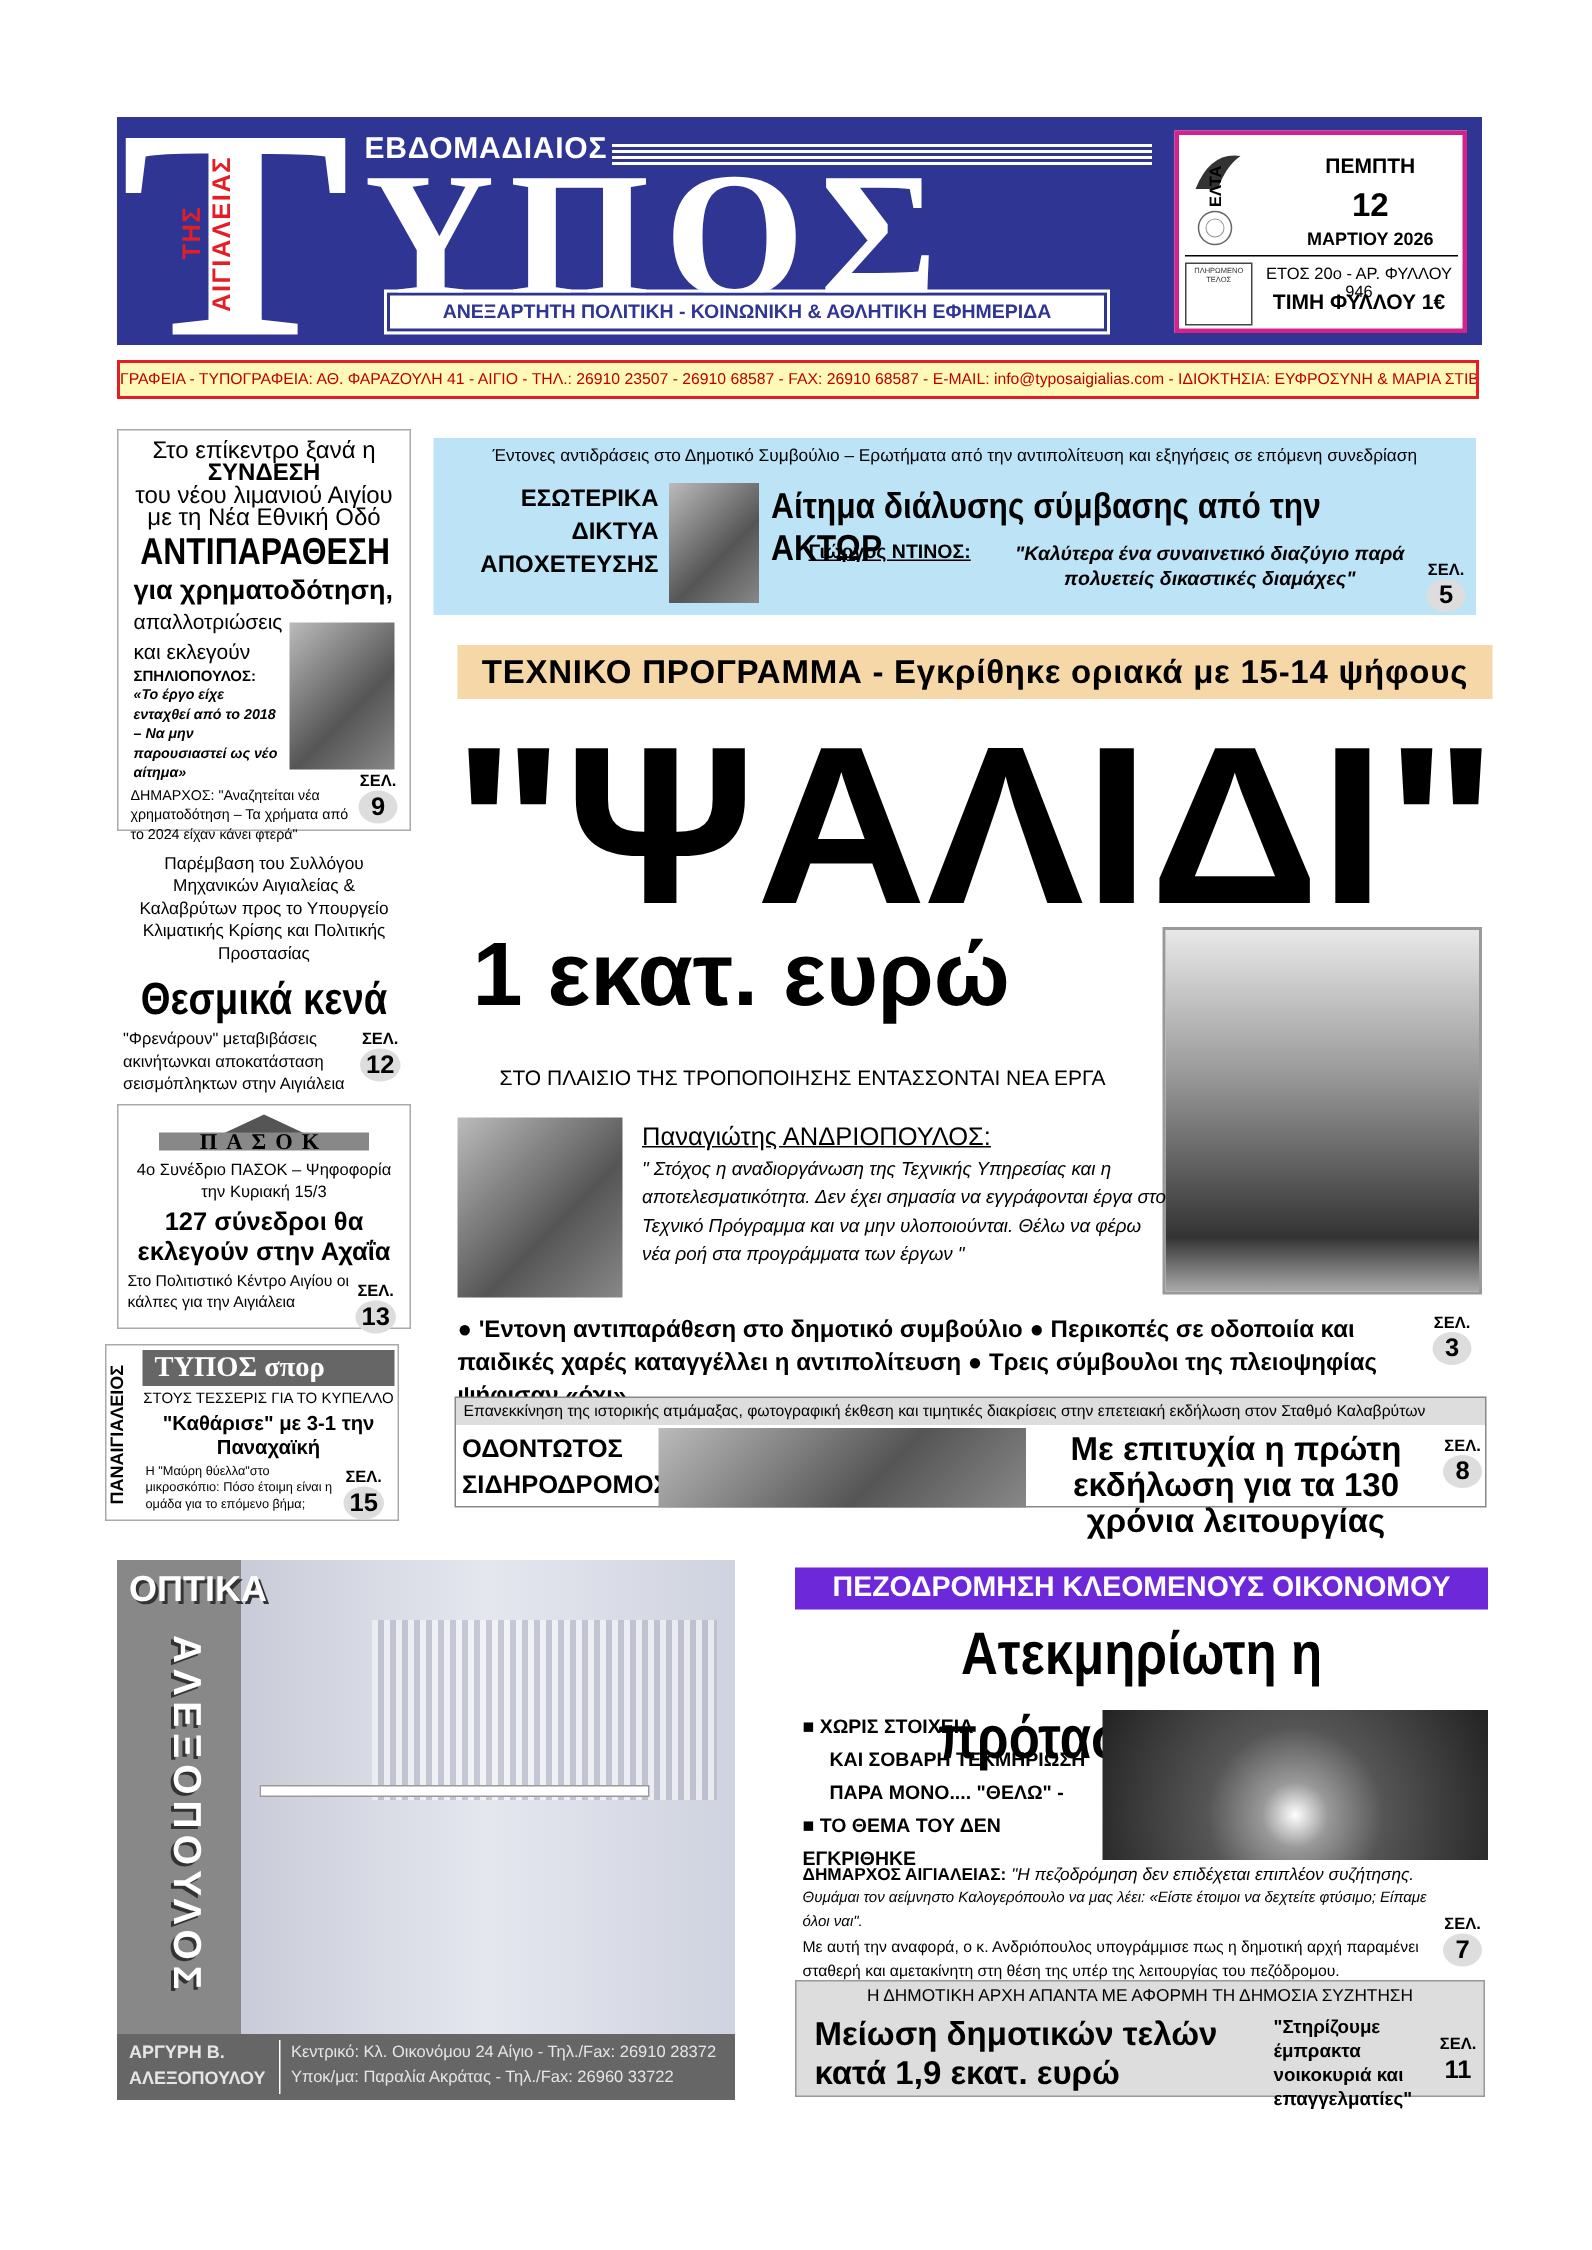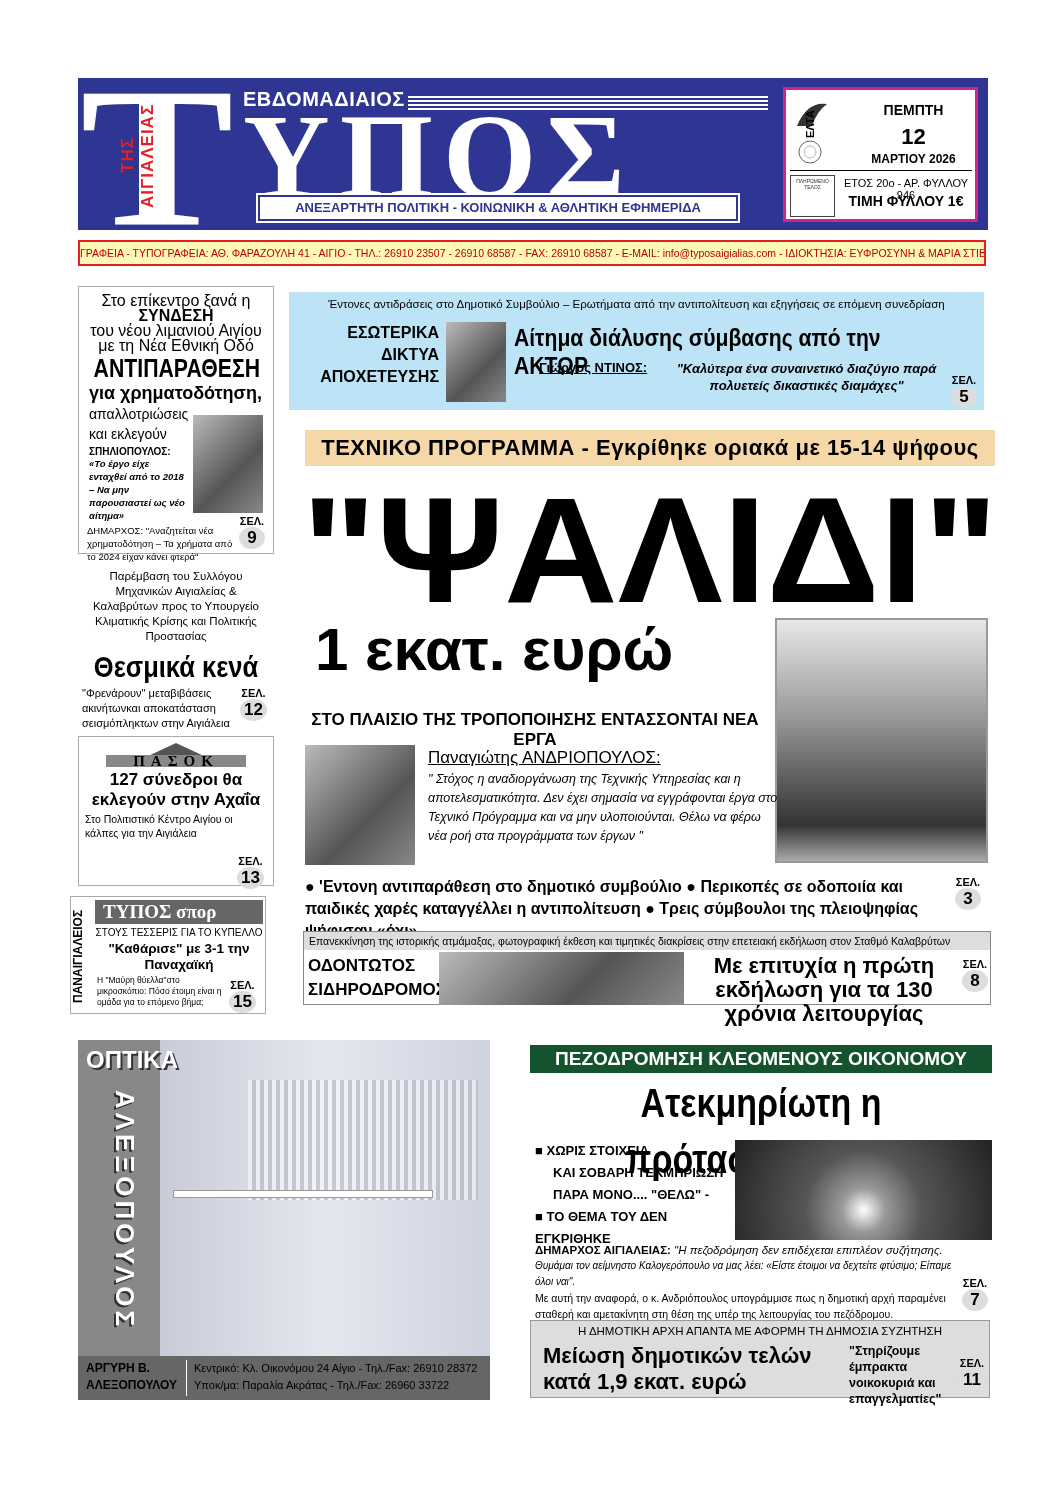--- a/index.html
+++ b/index.html
@@ -34,35 +34,35 @@
 .photo{background:linear-gradient(135deg,#bbb,#555 60%,#888)}
 #lc2{left:78px;top:565px;width:196px;height:168px}
 #lc3{left:78px;top:736px;width:196px;height:150px}
 #lc4{left:70px;top:896px;width:196px;height:118px}
 
 #bluebox{left:289px;top:292px;width:695px;height:118px;background:#bde3f7}
 
 #tanbar{left:305px;top:430px;width:690px;height:36px;background:#f6d8a8;font-weight:bold;font-size:22px;line-height:36px;text-align:center;letter-spacing:0.5px}
 #psalidi{left:300px;top:475px;width:700px;text-align:center;font-family:"Liberation Sans Narrow","Liberation Sans",sans-serif;font-weight:bold;font-size:150px;line-height:150px;transform:scaleX(1.05)}
 #million{left:305px;top:615px;width:460px;font-weight:bold;font-size:60px;line-height:70px;text-align:left;padding-left:10px}
-#insert{left:305px;top:710px;width:460px;font-size:17px;font-weight:bold;text-align:center}
+#insert{left:305px;top:710px;width:460px;font-size:14px;font-weight:normal;text-align:center}
 #paverphoto{left:775px;top:618px;width:213px;height:245px;border:2px solid #999;background:linear-gradient(180deg,#e8e8e8 0%,#999 40%,#555 70%,#333 85%,#aaa 100%)}
 #andr-photo{left:305px;top:745px;width:110px;height:120px}
 #andr-name{left:428px;top:748px;font-size:17px;text-decoration:underline}
 #andr-quote{left:428px;top:770px;width:350px;font-size:12.5px;font-style:italic;line-height:19px}
 #bullets{left:305px;top:876px;width:650px;font-weight:bold;font-size:16px;line-height:22px}
 #sel3{left:955px;top:876px}
 
 #odon{left:303px;top:931px;width:688px;height:74px;border:1px solid #888}
 
 #optika{left:78px;top:1040px;width:412px;height:360px;background:linear-gradient(90deg,#888 0 20%,#c9ccd8 20%,#e5e7ef 60%,#cfd3df 100%)}
-#optika-foot{left:0;top:316px;width:412px;height:44px;background:#666;color:#000000}
+#optika-foot{left:0;top:316px;width:412px;height:44px;background:#666;color:#e5e5e5}
 
 #pezo{left:530px;top:1045px;width:462px}
-#pezo-head{left:0;top:0;width:462px;height:28px;background:#14532d;color:#fff;font-weight:bold;font-size:19px;line-height:28px;text-align:center}
+#pezo-head{left:0;top:0;width:462px;height:28px;background:#6d28d9;color:#fff;font-weight:bold;font-size:19px;line-height:28px;text-align:center}
 #pezo-title{left:0;top:30px;width:462px;text-align:center;font-weight:bold;font-size:40px;line-height:56px;transform:scaleX(0.85)}
 #pezo-list{left:5px;top:95px;width:200px;font-weight:bold;font-size:13px;line-height:22px}
 #pezo-photo{left:205px;top:95px;width:257px;height:100px;background:radial-gradient(circle at 50% 70%,#fff 0,#999 15%,#555 40%,#222 100%)}
 #pezo-text{left:5px;top:197px;width:430px;font-size:11.5px;line-height:16px}
 #fees{left:530px;top:1320px;width:460px;height:78px;background:#ddd;border:1px solid #999}
 </style>
 </head>
 <body>
 
 <div id="masthead" class="abs">
@@ -119,20 +119,21 @@
 </div>
 
 <div id="lc3" class="abs box">
   <div class="center" style="margin-top:4px">
     <svg width="160" height="28" viewBox="0 0 160 28">
       <path d="M50 16 L80 2 L110 16 Z" fill="#555"></path>
       <rect x="10" y="14" width="140" height="12" fill="#888"></rect>
     </svg>
     <div style="margin-top:-20px;font-weight:bold;font-size:15px;letter-spacing:6px;font-family:'Liberation Serif',serif">ΠΑΣΟΚ</div>
   </div>
+  <div class="center" style="font-size:11px;line-height:15px;padding:2px 8px">4ο Συνέδριο ΠΑΣΟΚ – Ψηφοφορία την Κυριακή 15/3</div>
   <div class="center" style="font-weight:bold;font-size:17px;line-height:20px;padding:0 6px">127 σύνεδροι θα εκλεγούν στην Αχαΐα</div>
   <div style="font-size:10.5px;line-height:14px;padding-left:6px;width:155px;margin-top:2px">Στο Πολιτιστικό Κέντρο Αιγίου οι κάλπες για την Αιγιάλεια</div>
   <div class="abs sel" style="left:158px;top:118px"><span class="lbl">ΣΕΛ.</span><span class="num">13</span></div>
 </div>
 
 <div id="lc4" class="abs box">
   <div class="abs" style="left:0;top:0;width:20px;height:118px;writing-mode:vertical-rl;transform:rotate(180deg);font-size:12px;text-align:center;font-weight:bold">ΠΑΝΑΙΓΙΑΛΕΙΟΣ</div>
   <div class="abs" style="left:24px;top:3px;width:168px;height:24px;background:#666;color:#fff;font-family:'Liberation Serif',serif;font-weight:bold;font-size:19px;line-height:24px;padding-left:8px">ΤΥΠΟΣ σπορ</div>
   <div class="abs center" style="left:24px;top:30px;width:168px;font-size:10px">ΣΤΟΥΣ ΤΕΣΣΕΡΙΣ ΓΙΑ ΤΟ ΚΥΠΕΛΛΟ</div>
   <div class="abs center" style="left:24px;top:44px;width:168px;font-size:13.5px;line-height:16px;font-weight:bold">"Καθάρισε" με 3-1 την Παναχαϊκή</div>

